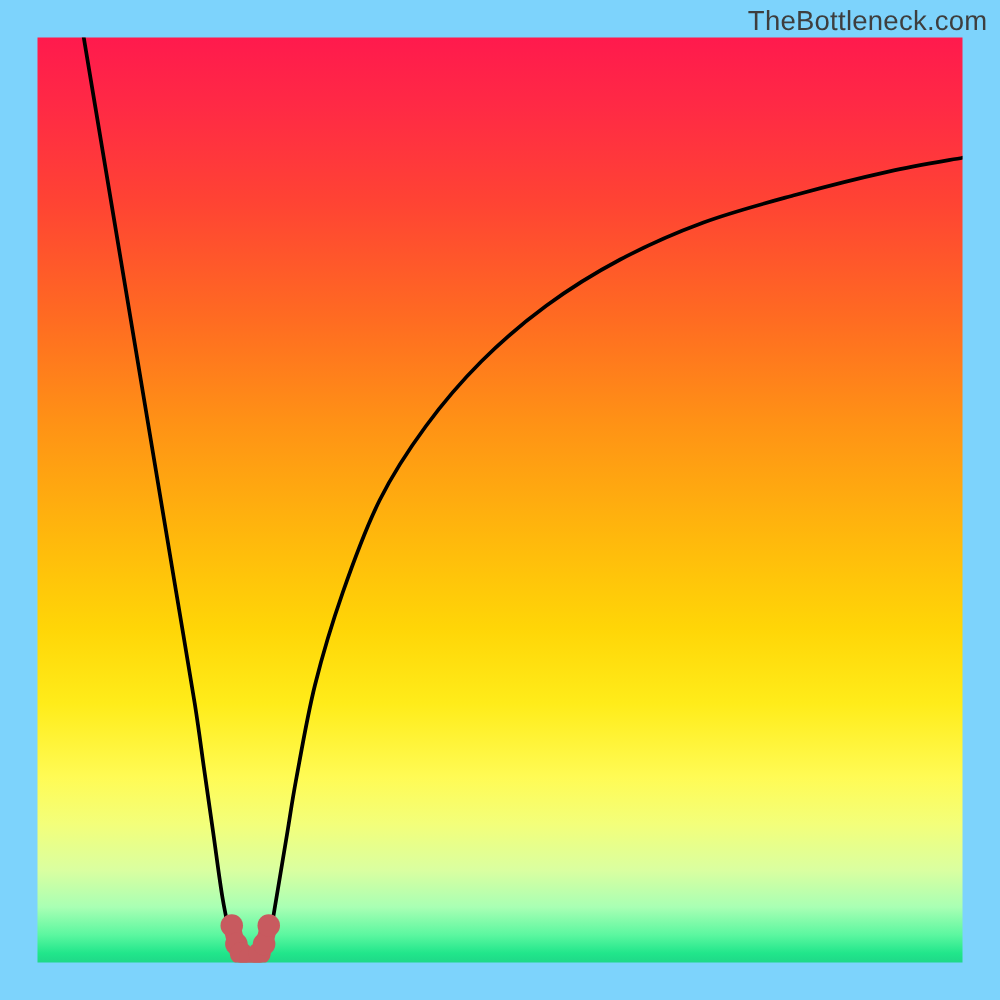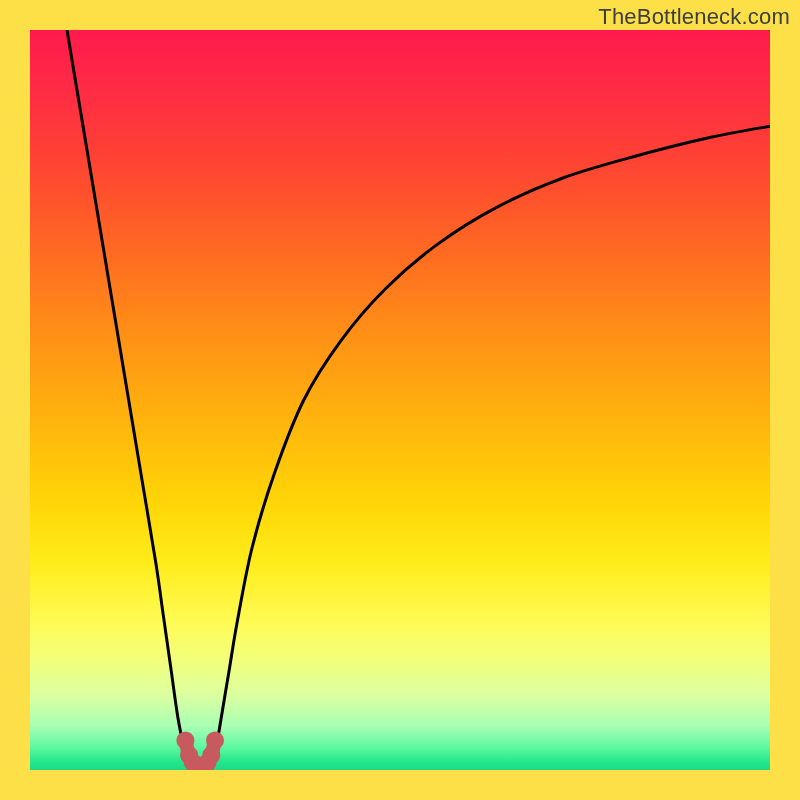--- a/index.html
+++ b/index.html
@@ -10,21 +10,21 @@
     background: #000;
     overflow: hidden;
     font-family: Arial, Helvetica, sans-serif;
   }
   .frame {
     position: absolute;
     left: 0;
     top: 0;
     width: 800px;
     height: 800px;
-    background: #fde047;
+    background: #7dd3fc;
   }
   .plot {
     position: absolute;
     left: 30px;
     top: 30px;
     width: 740px;
     height: 740px;
   }
   .gradient {
     position: absolute;

